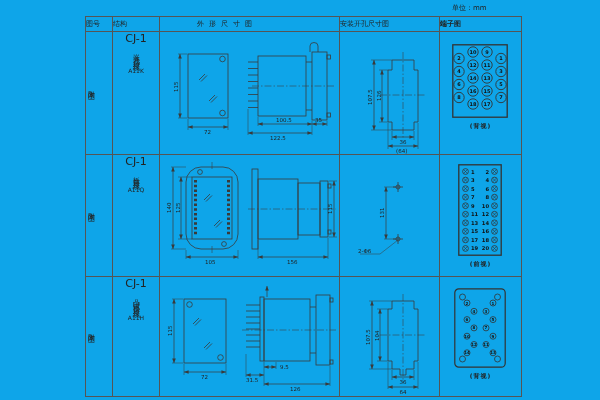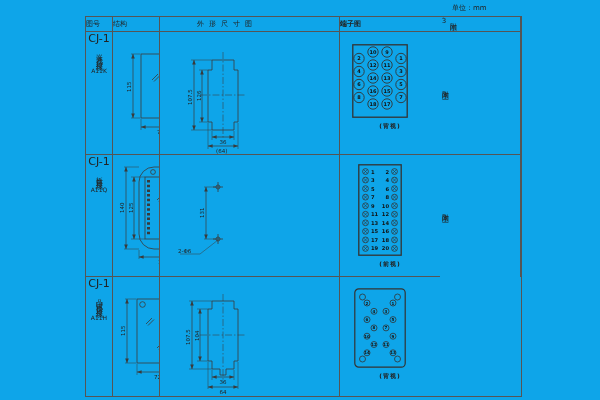--- a/index.html
+++ b/index.html
@@ -48,20 +48,23 @@
   <div id="tbl">
 
     <div class="cell">
         <span class="hd">图号</span>
       </div>
     <div class="cell">
         <span class="hd">结构</span>
       </div>
     <div class="cell">
         <span class="hd sp">外形尺寸图</span>
+      </div>
+    <div class="cell">
+        <span class="hd">安装开孔尺寸图</span>
       </div>
     <div class="cell cr">
         <span class="hd">端子图</span>
       </div>
 
     <div class="cell">
         <span class="vfig">附图3</span>
       </div>
     <div class="cell struct">
       <span class="model">CJ-1</span>

